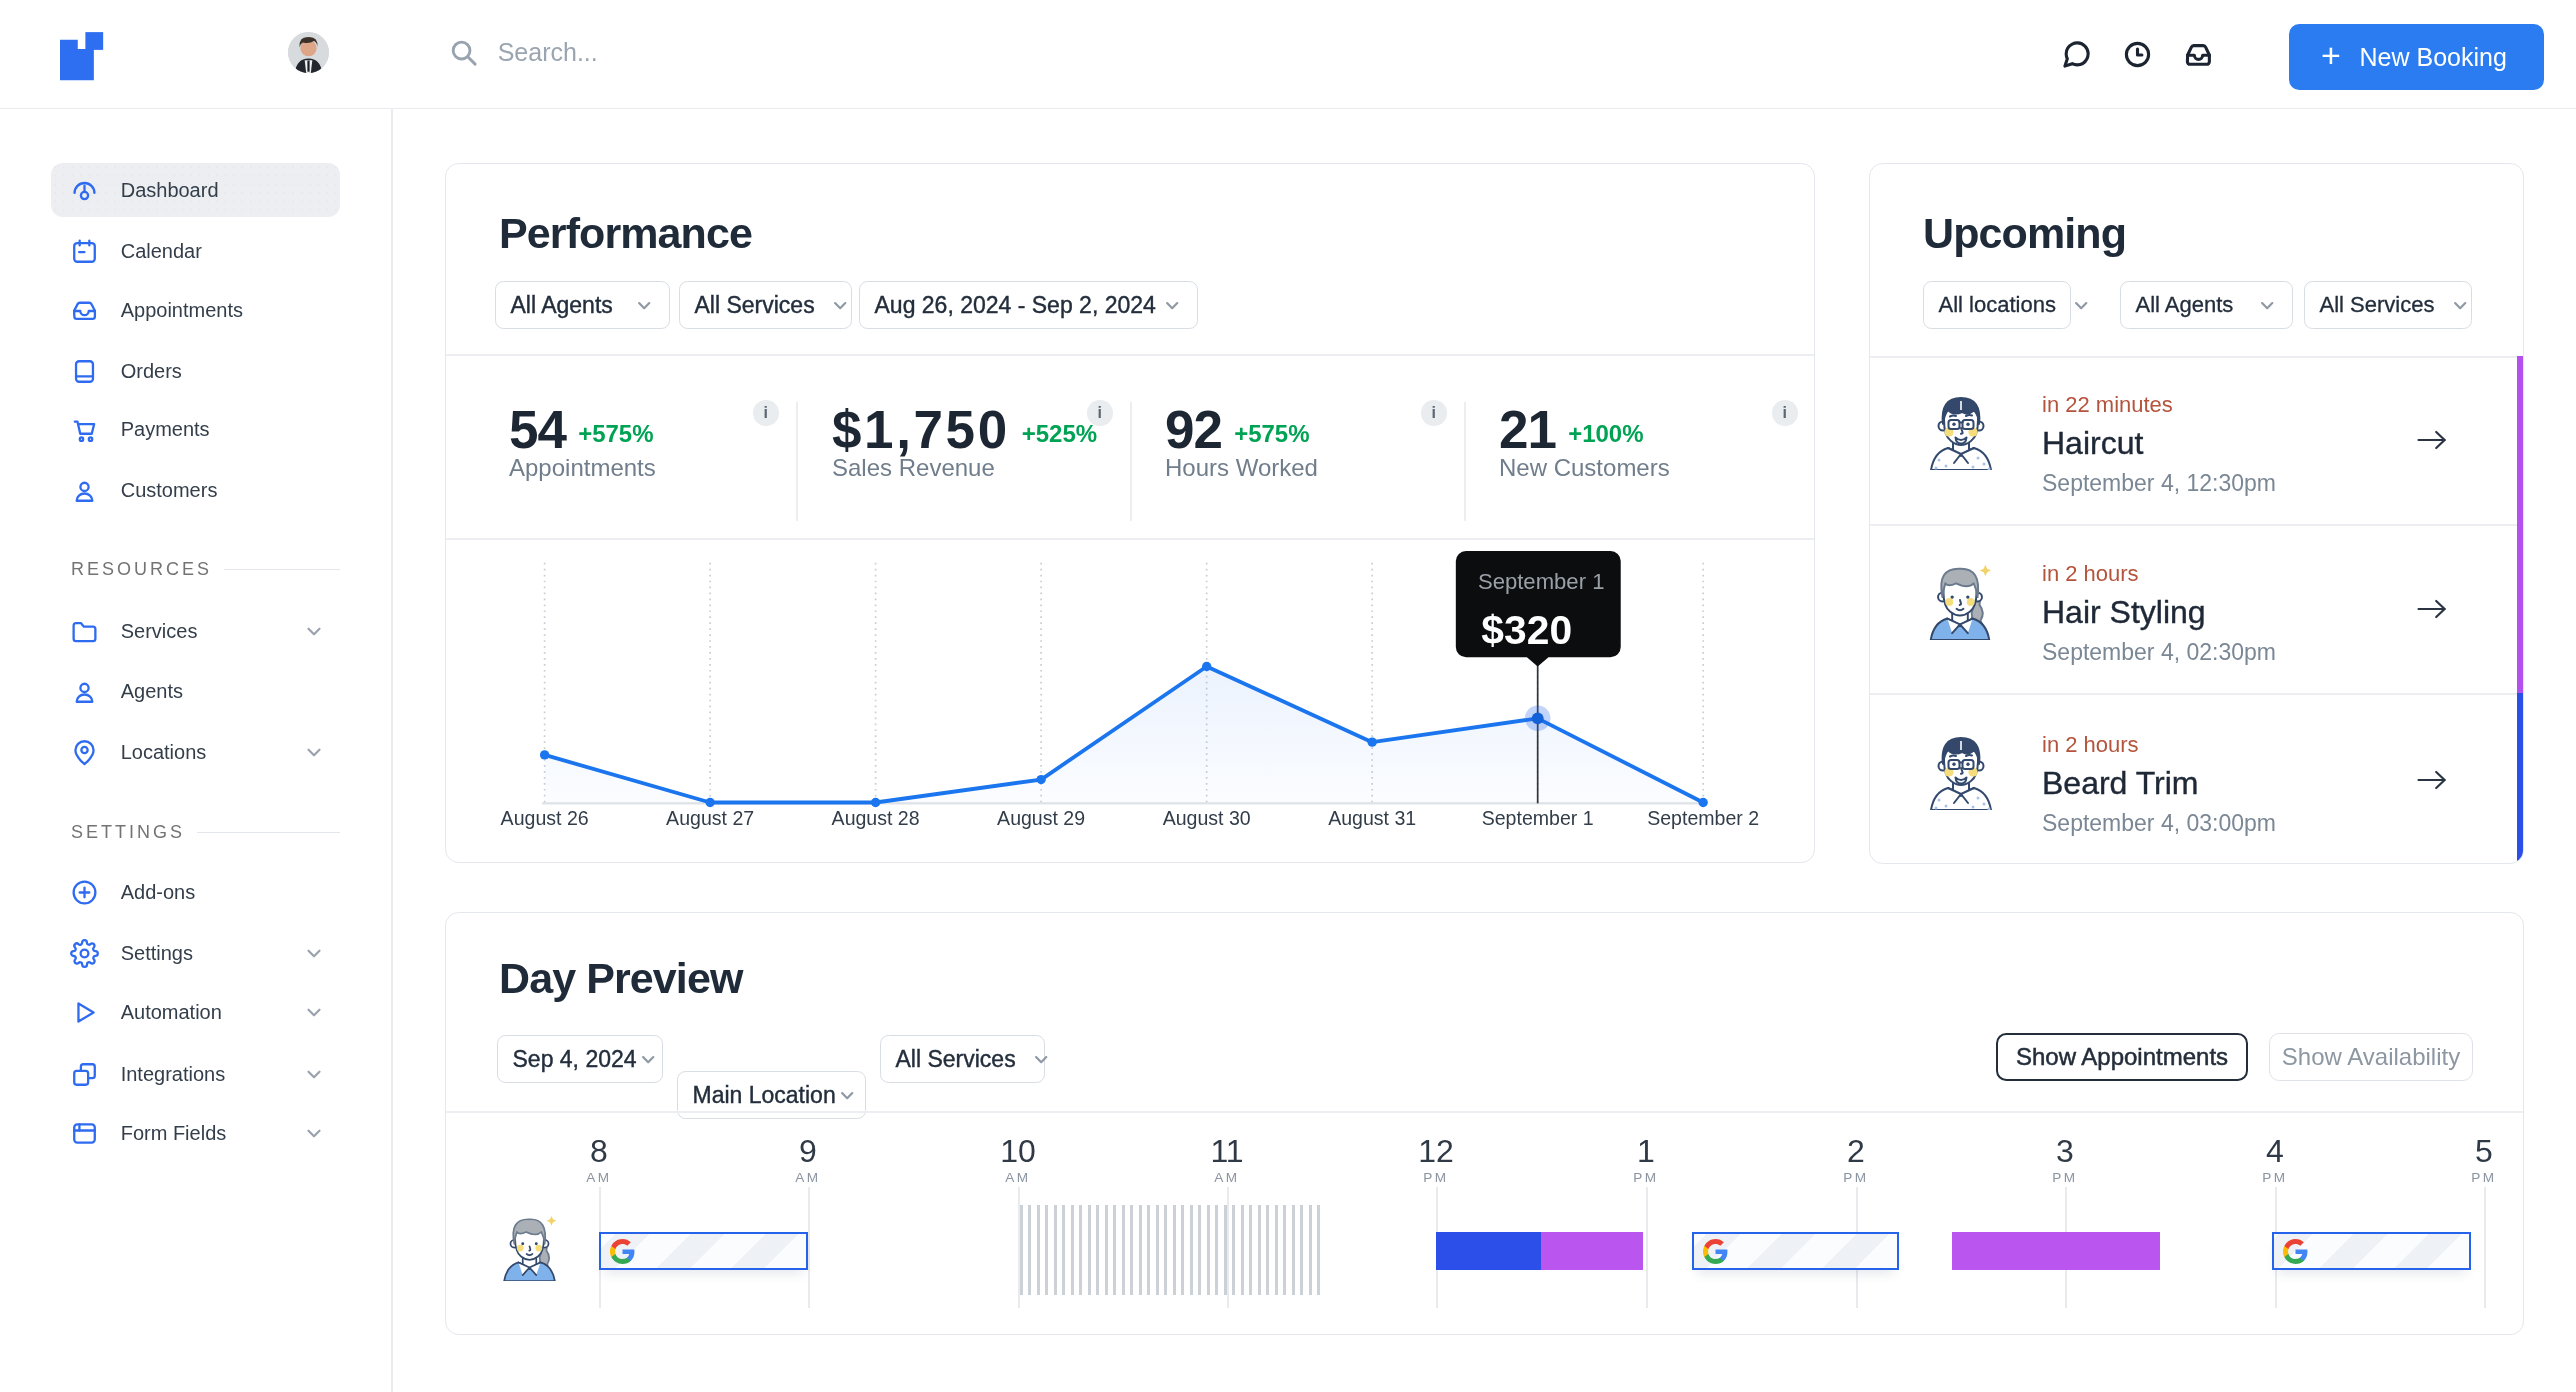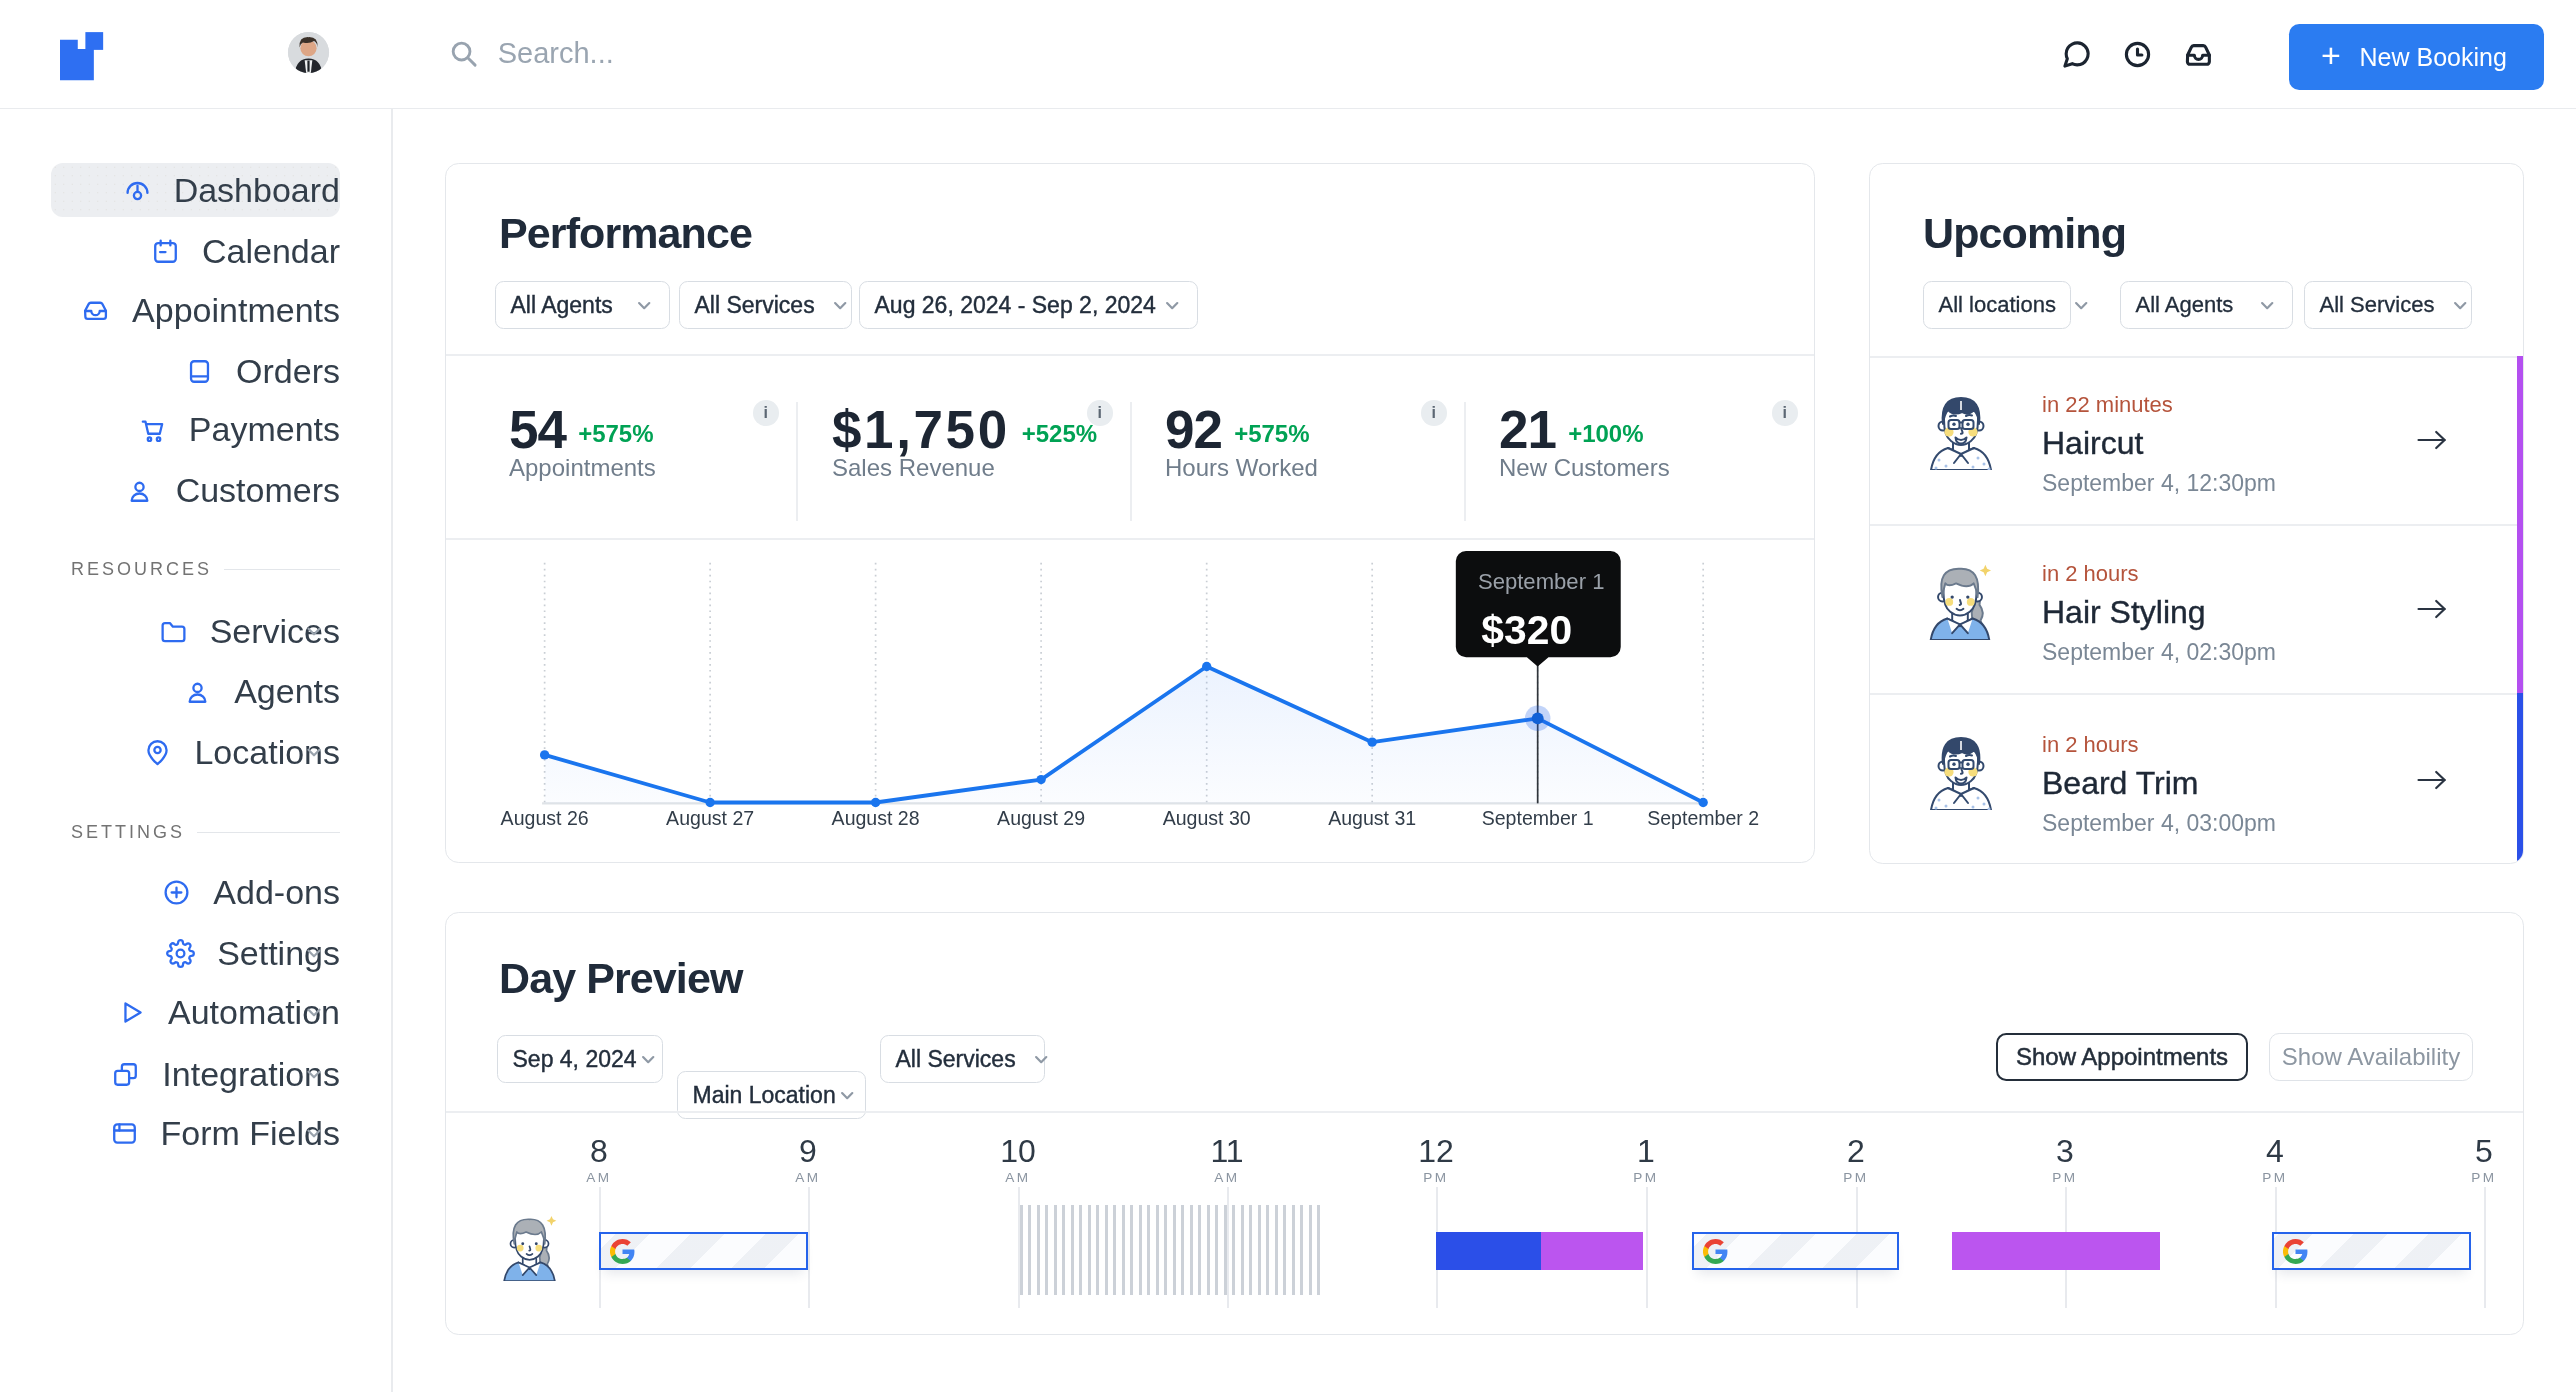--- a/index.html
+++ b/index.html
@@ -5,26 +5,26 @@
 * { box-sizing: border-box; margin:0; padding:0; }
 html,body { width:2576px; height:1393px; }
 body { font-family:"Liberation Sans",sans-serif; background:#fff; position:relative; overflow:hidden; color:#222e3a; }
 #topstrip { position:absolute; left:0; top:0; width:2576px; height:109px; border-bottom:1.7px solid #e9ebee; background:#fff; z-index:5; }
 #sideline { position:absolute; left:391px; top:0; width:1.7px; height:1393px; background:#e9ebee; }
 .card { position:absolute; background:#fff; border:1.7px solid #e4e7eb; border-radius:13.6px; }
 
 #logo { position:absolute; left:60px; top:32px; }
 #hdr-avatar { position:absolute; left:288px; top:32px; width:41px; height:41px; border-radius:50%; overflow:hidden; background:#d7dadd; }
 #searchwrap { position:absolute; left:448px; top:37px; display:flex; align-items:center; gap:18.7px; color:#9aa5b1; }
-#searchwrap .stext { font-size:29px; color:#9aa5b1; }
+#searchwrap .stext { font-size:25px; color:#9aa5b1; }
 .hicon { position:absolute; top:39px; color:#1c2634; }
 #btn-newbooking { position:absolute; left:2289px; top:24px; width:255px; height:66px; background:#2b7cf1; border-radius:10.2px; color:#fff; font-size:25px; display:flex; align-items:center; justify-content:flex-start; padding-left:32px; gap:18.7px; }
 #btn-newbooking .plus { font-size:34px; font-weight:400; margin-top:-3.4px; }
 
-.nav-item { position:absolute; left:51px; width:289px; height:54px; display:flex; align-items:center; border-radius:12px; color:#333e4a; font-size:34px;justify-content:flex-end; }
+.nav-item { position:absolute; left:51px; width:289px; height:54px; display:flex; align-items:center; border-radius:12px; color:#333e4a; font-size:20px; }
 .nav-item.active { background:#eceef1; background-image:radial-gradient(rgba(206,204,194,0.5) 0.9px, rgba(0,0,0,0) 0.9px); background-size:8.5px 8.5px; }
 .nav-item svg { margin-left:18.7px; flex:0 0 auto; }
 .nav-item .lbl { margin-left:22px; }
 .nav-item .chev { position:absolute; right:15.3px; color:#9aa3ad; }
 .nav-head { position:absolute; left:71px; width:269px; display:flex; align-items:center; color:#737373; font-size:18px; letter-spacing:3px; font-weight:400; }
 .nav-head .rule { flex:1; height:1.7px; background:#e3e6ea; margin-left:12px; }
 
 #perf { left:445px; top:163px; width:1370px; height:700px; }
 #perf .cardtitle, #upc .cardtitle { top:45px; }
 .cardtitle { position:absolute; left:53px; top:41px; font-size:43px; font-weight:700; color:#202b3a; letter-spacing:-0.9px; }

